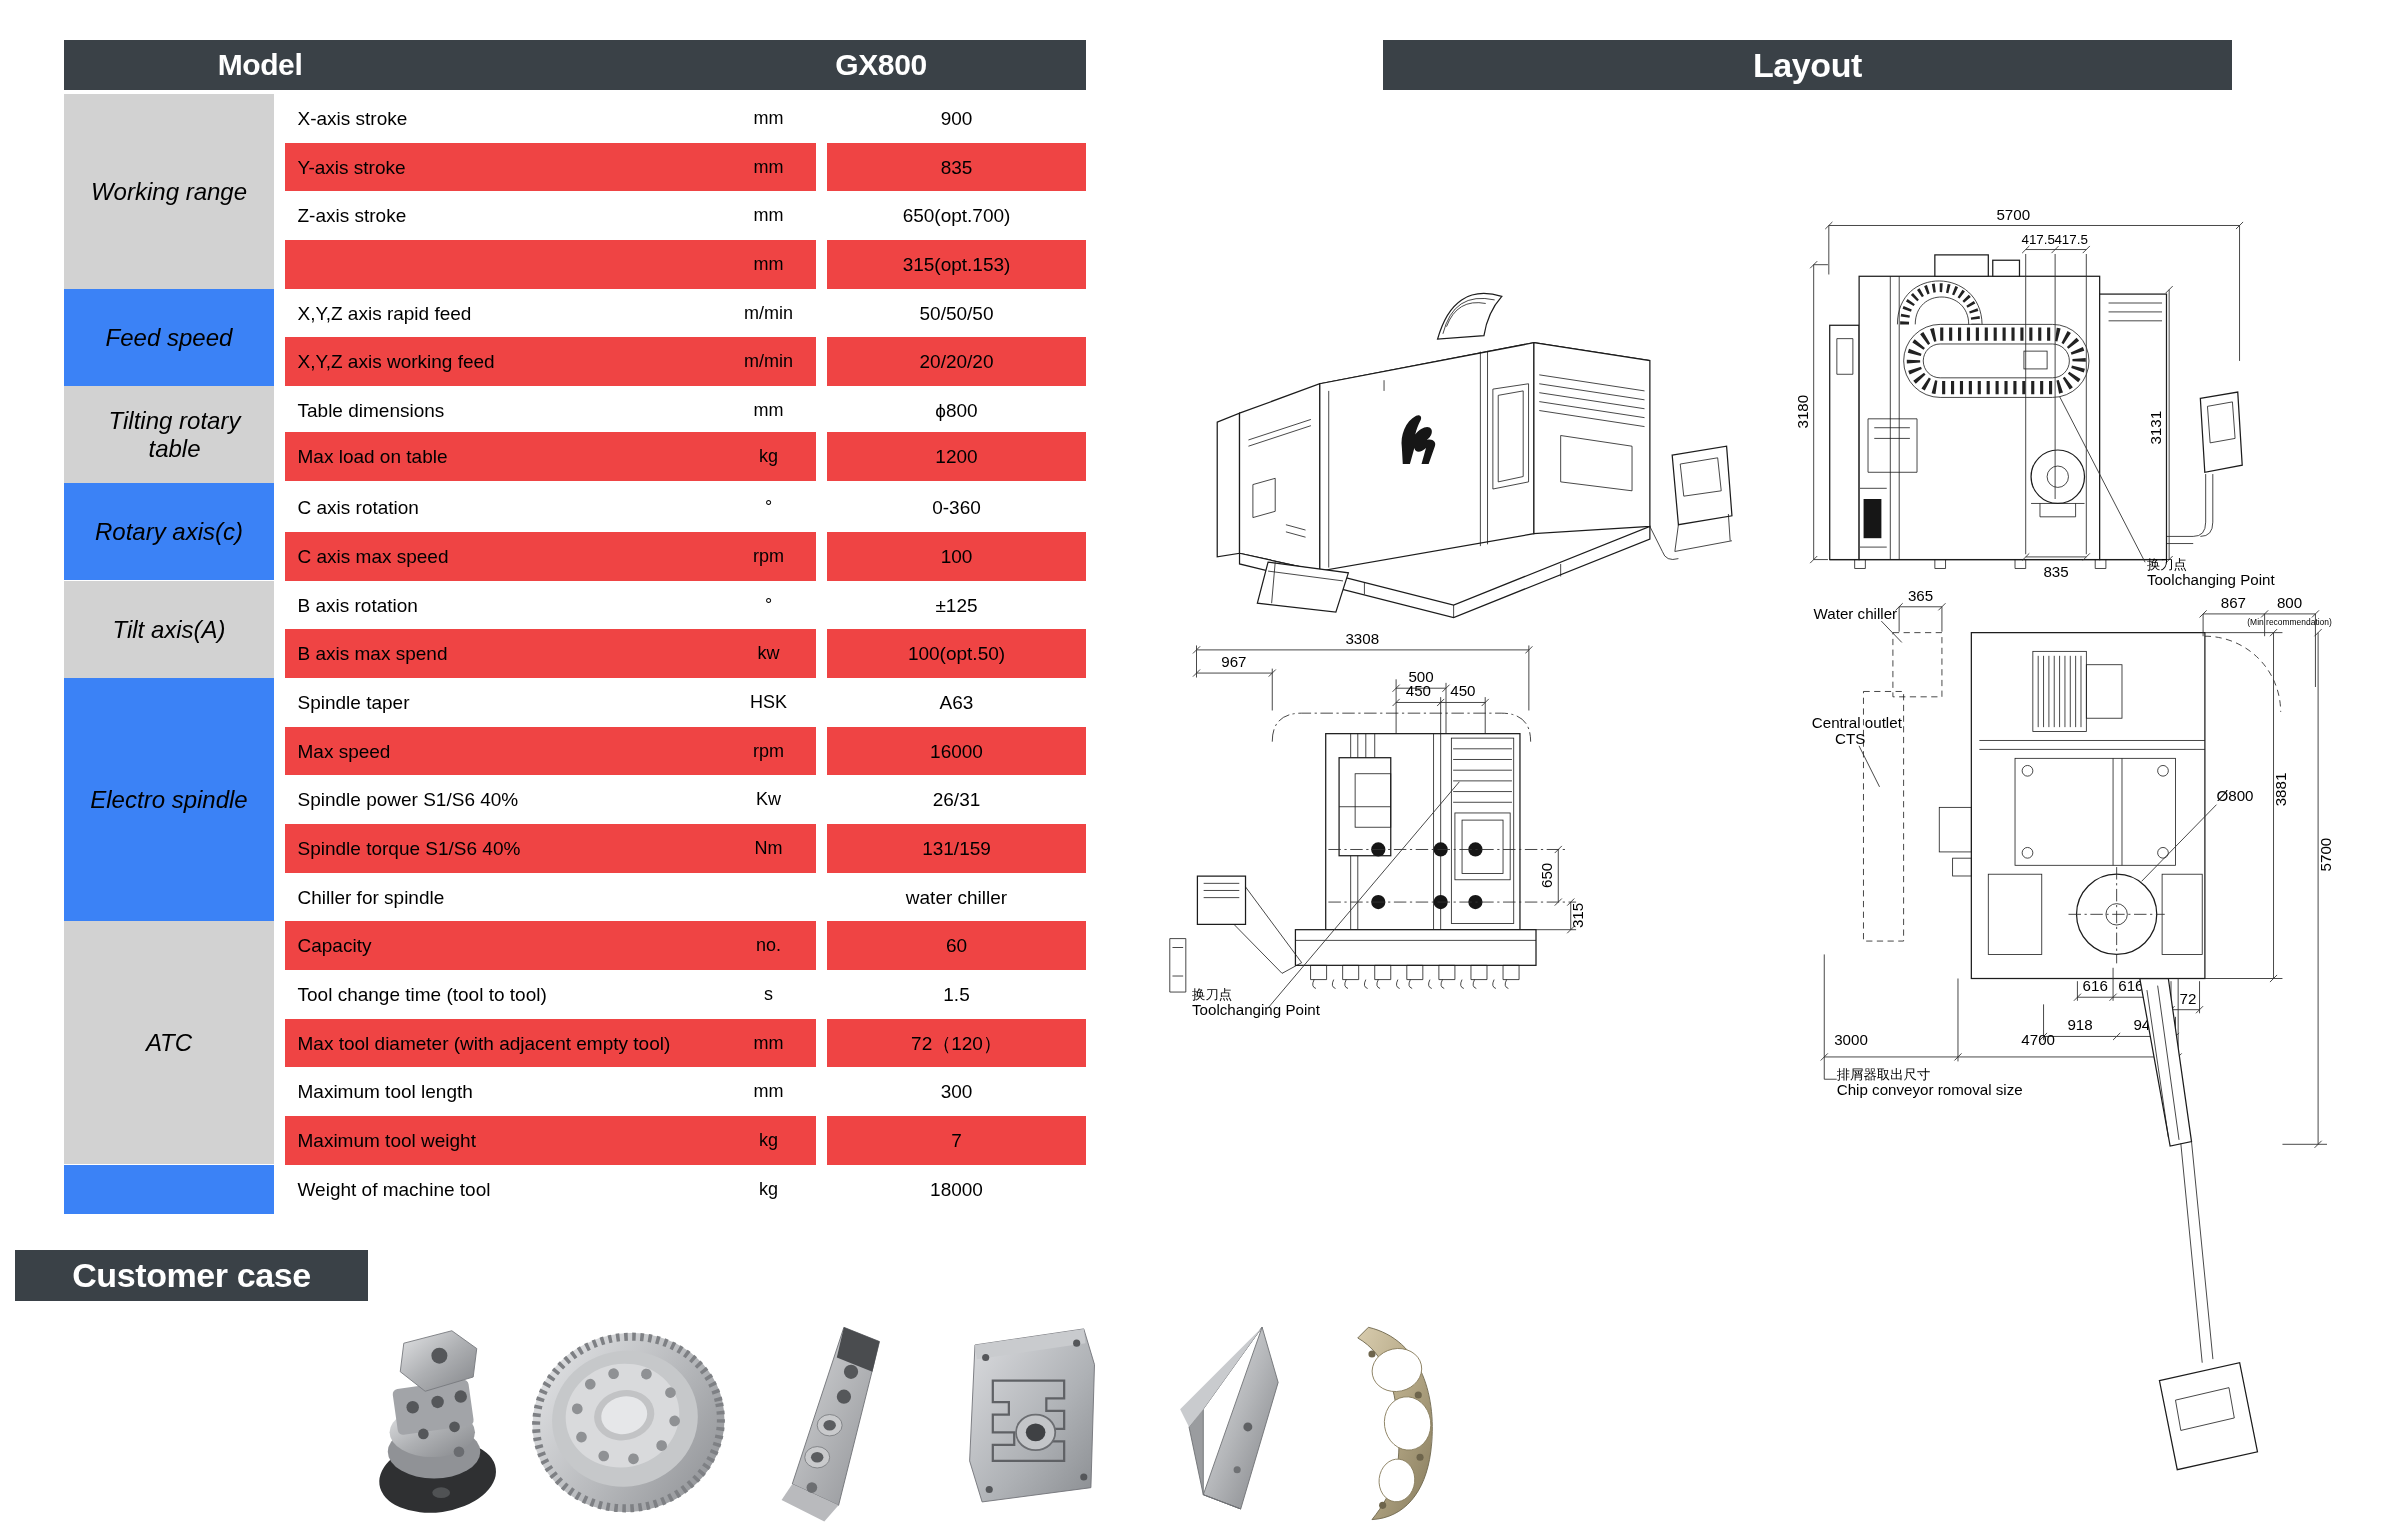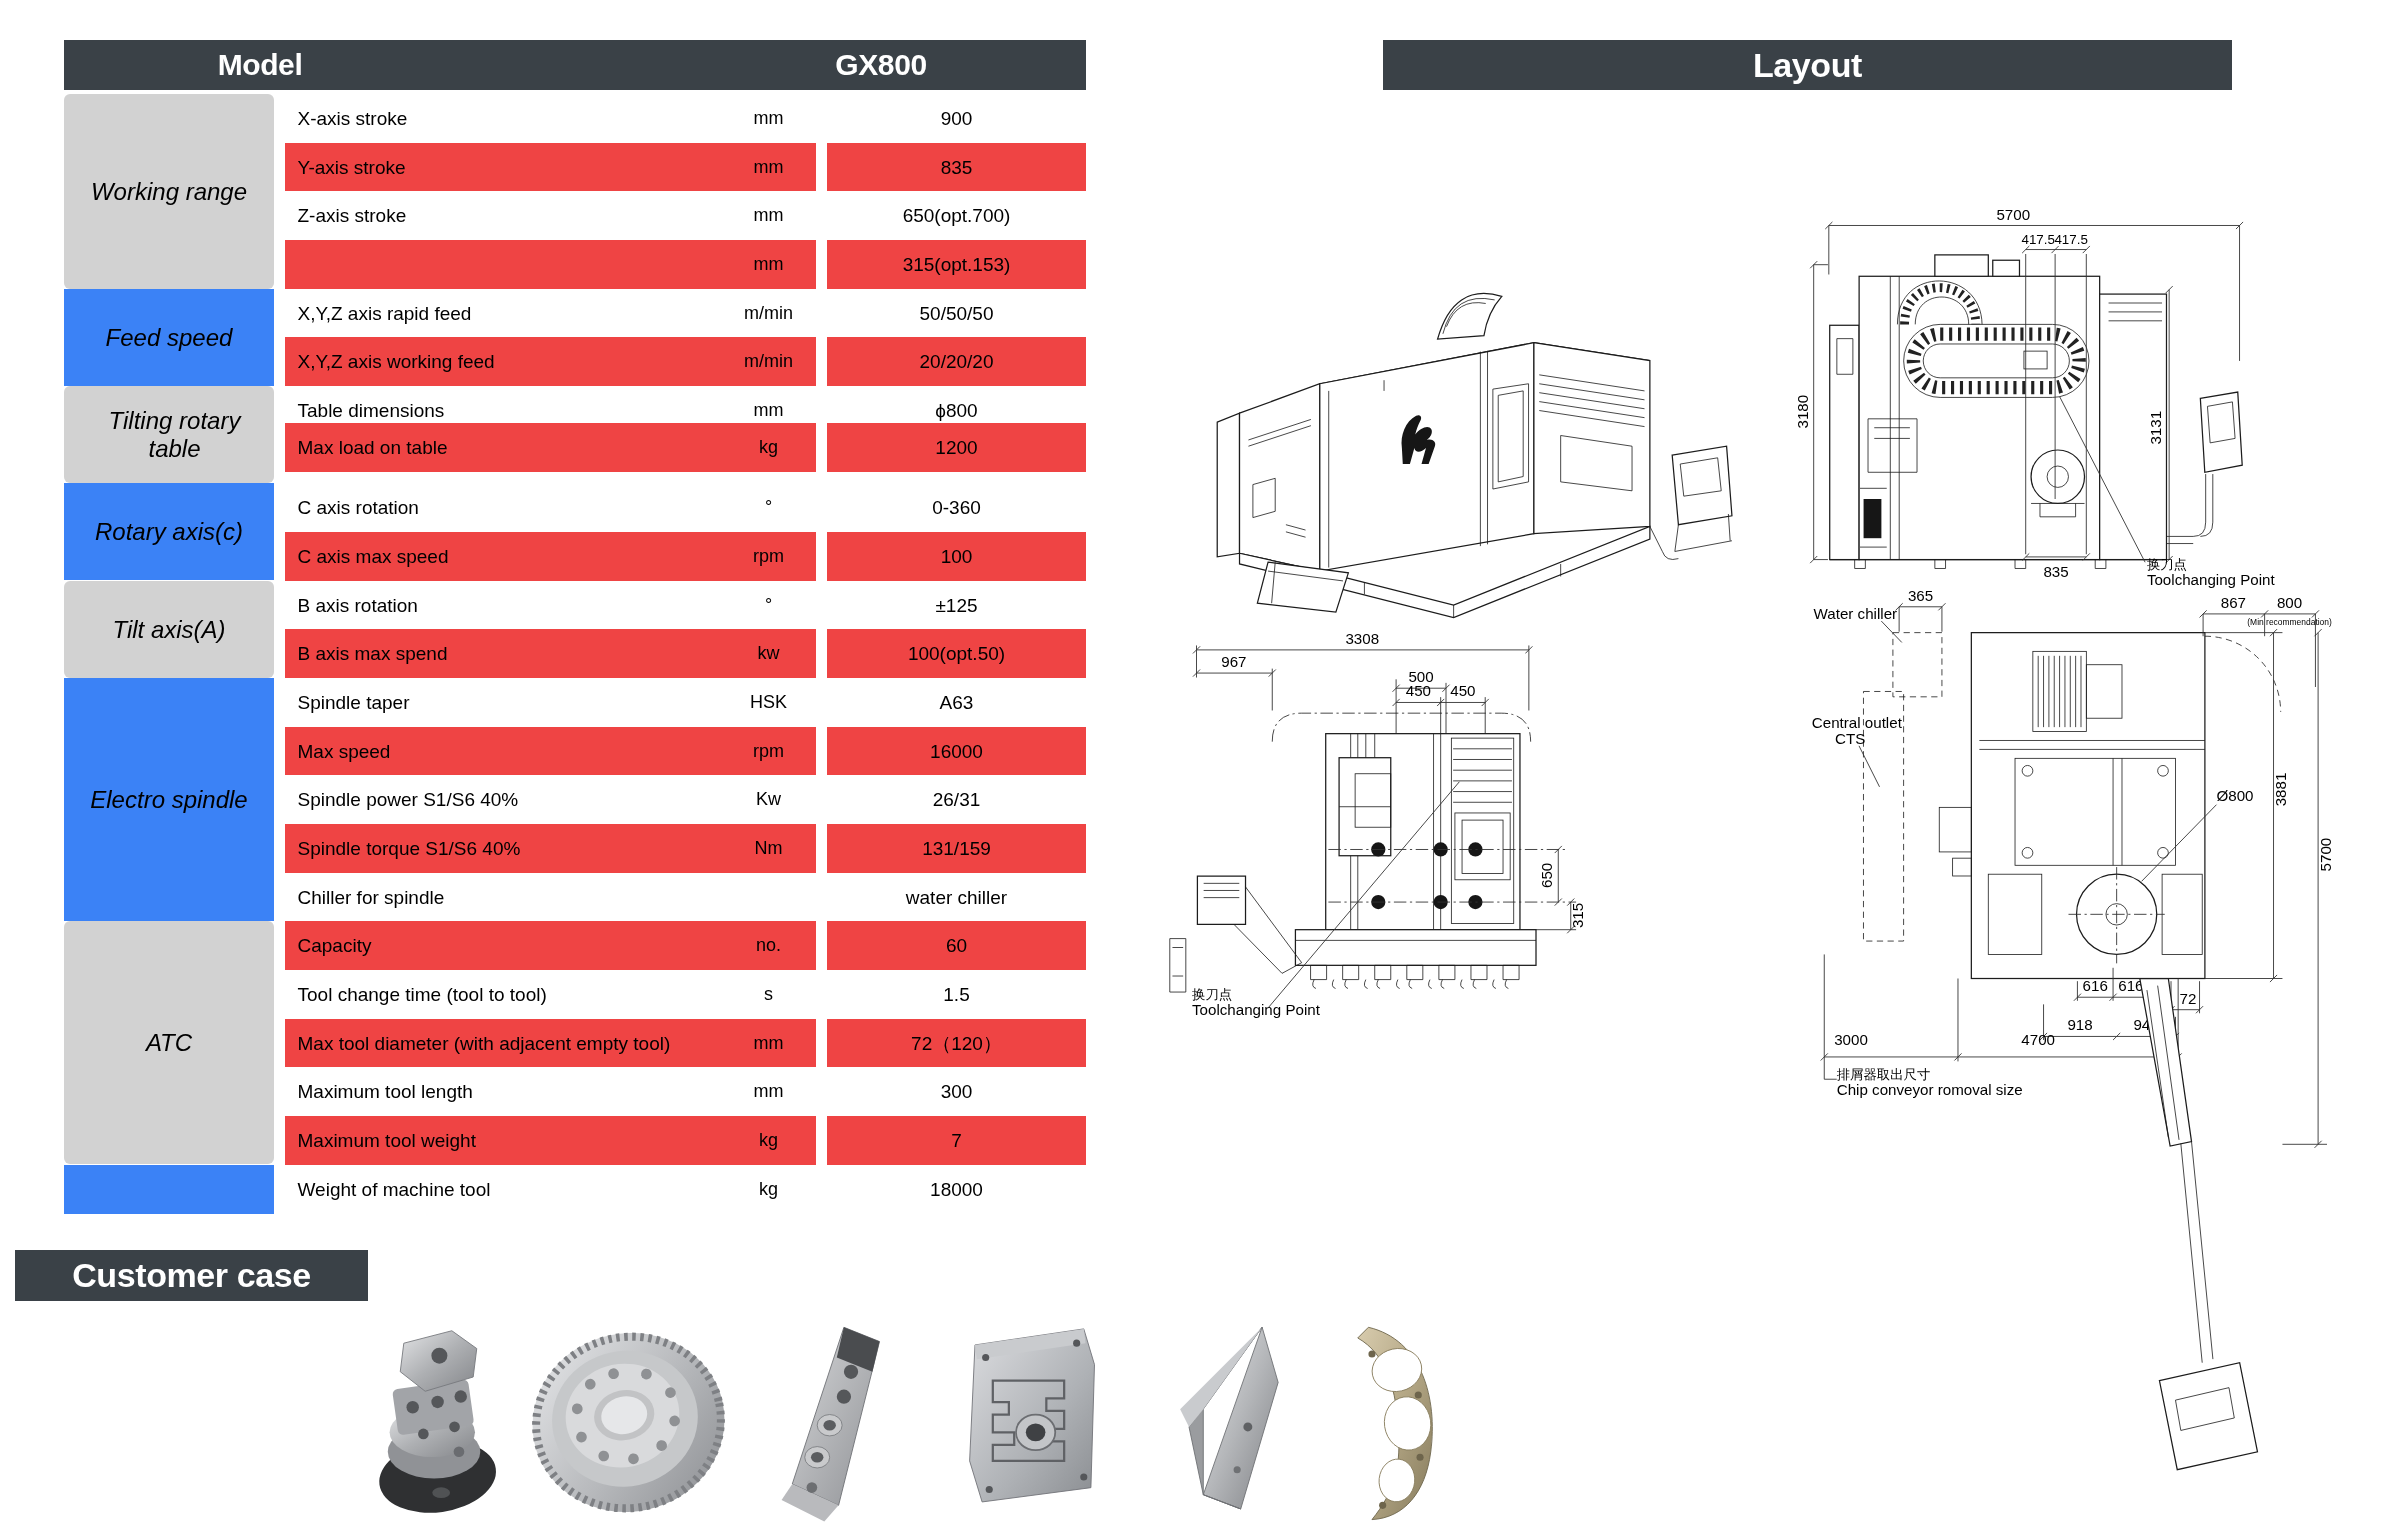--- a/index.html
+++ b/index.html
@@ -19,21 +19,21 @@
   .band{position:absolute;top:0;height:49px;background:#fff;}
   .band.g{background:#ef4444;}
   .band.lab{left:221px;width:531px;}
   .band.val{left:763px;width:259px;text-align:center;line-height:49px;font-size:19px;}
   .lt{position:absolute;left:12.5px;top:0;line-height:49px;font-size:19px;white-space:nowrap;}
   .ut{position:absolute;left:445px;width:77px;top:0;line-height:49px;font-size:18px;text-align:center;}
   .gcell{position:absolute;left:0;width:210px;background:#3b82f6;display:flex;align-items:center;
          justify-content:center;text-align:center;font-style:italic;font-size:24px;line-height:1.15;
          padding:0;box-sizing:border-box;}
   .gcell span{display:block;max-width:168px;}
-  .gcell.g{background:#d2d2d2;border-radius:6px;}
+  .gcell.g{background:#d2d2d2;}
   
   svg{position:absolute;overflow:visible;}
   .ln{stroke:#1c1c1c;fill:none;stroke-width:1.4;}
   .fw{fill:#fff;}
   .thin{stroke-width:0.9;}
   .dash{stroke-dasharray:7 5;}
   .dd{stroke-dasharray:14 4 2.5 4;}
   .dim{stroke:#333;stroke-width:1;fill:none;}
   .chain{fill:none;stroke:#222;stroke-width:15;stroke-dasharray:3.5 6.5;}
   .chain2{fill:none;stroke:#222;stroke-width:10;stroke-dasharray:3 5;}
@@ -95,21 +95,21 @@
           </div>
           <div class="band val g">20/20/20</div>
         </div>
         <div class="trow" style="top: 346px;">
           <div class="band lab">
             <span class="lt">Table dimensions</span>
             <span class="ut">mm</span>
           </div>
           <div class="band val">ϕ800</div>
         </div>
-        <div class="trow" style="top: 383px;">
+        <div class="trow" style="top: 392px;">
           <div class="band lab g">
             <span class="lt">Max load on table</span>
             <span class="ut">kg</span>
           </div>
           <div class="band val g">1200</div>
         </div>
         <div class="trow" style="top: 443px;">
           <div class="band lab">
             <span class="lt">C axis rotation</span>
             <span class="ut">°</span>

